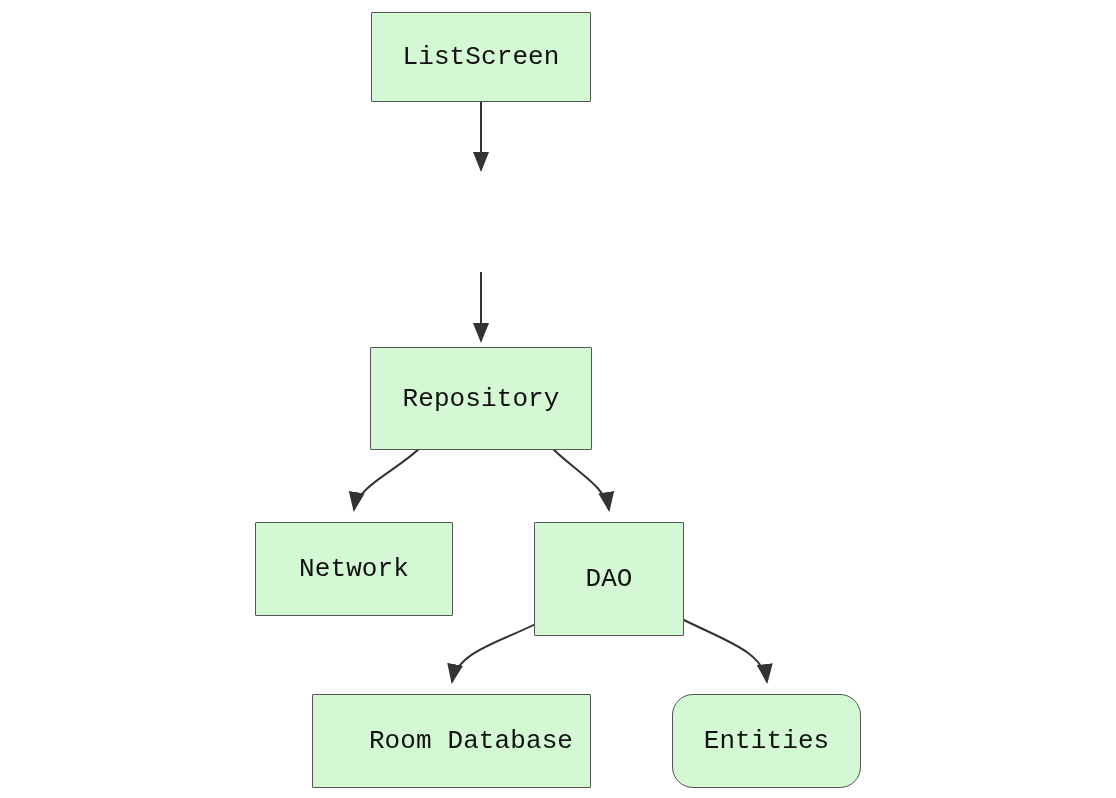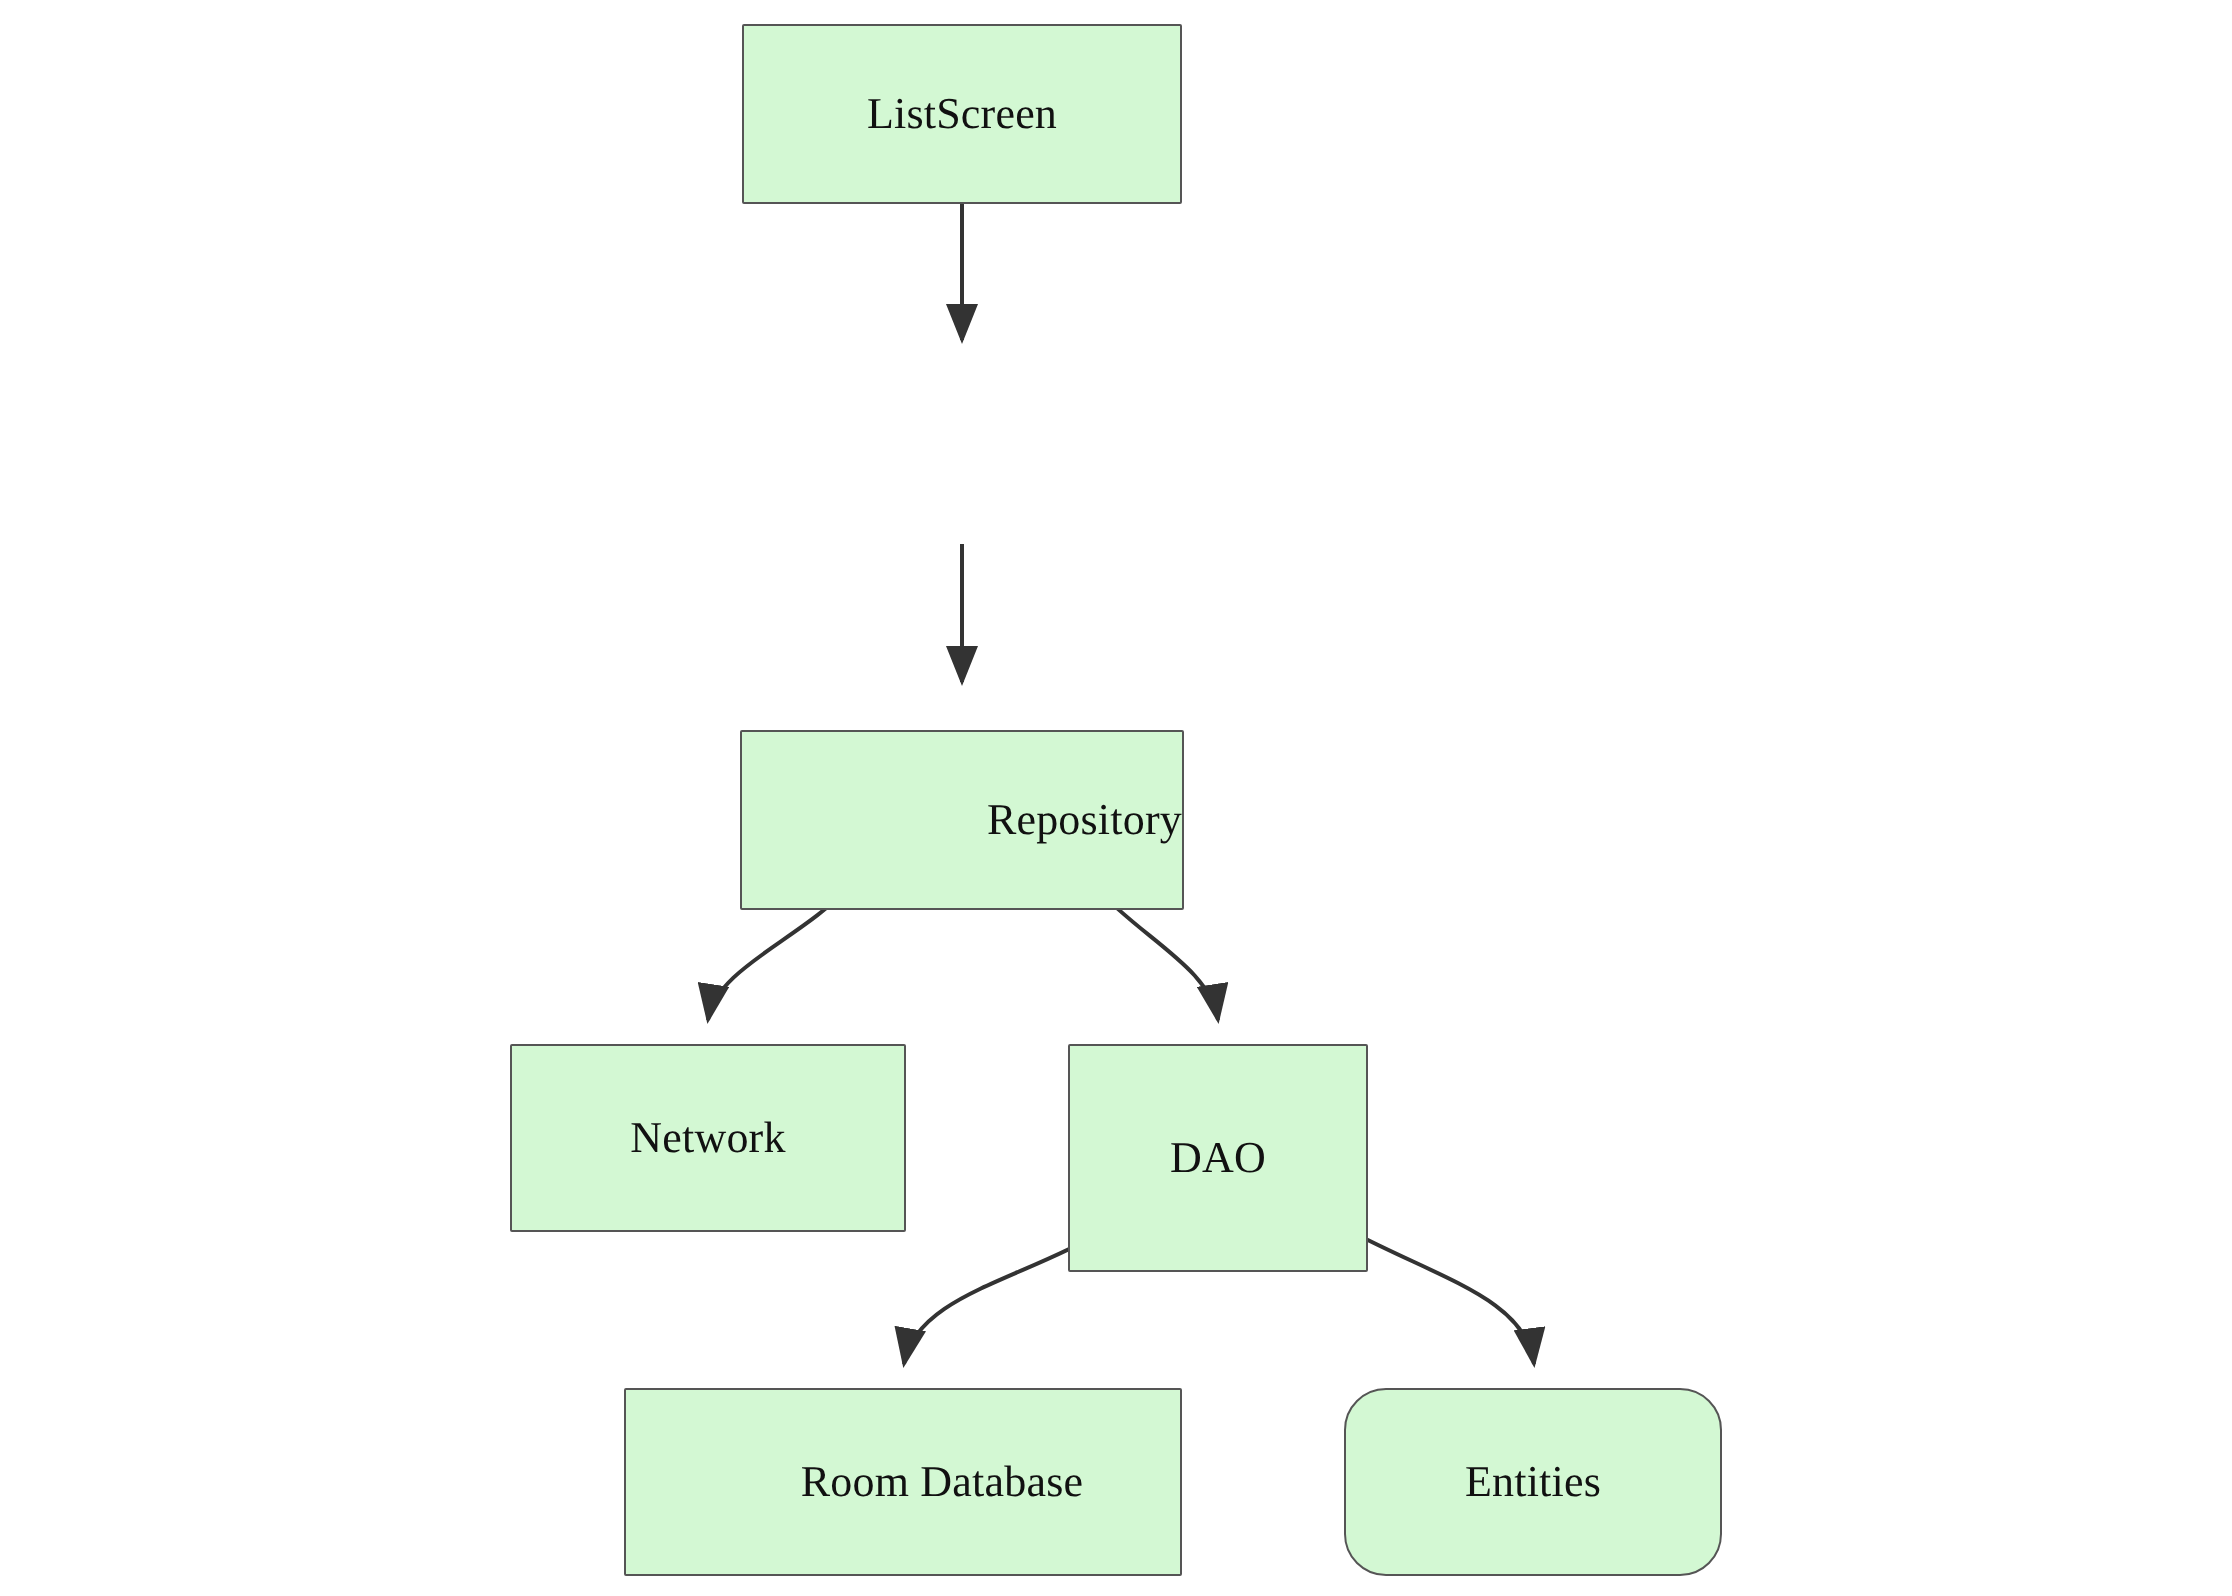--- a/index.html
+++ b/index.html
@@ -30,22 +30,22 @@
     position: absolute;
     box-sizing: border-box;
     background: #d3f8d3;
     border: 1.6px solid #555555;
     border-radius: 1px;
     display: flex;
     align-items: center;
     justify-content: center;
   }
   .node-label {
-    font-family: Liberation Serif, serif;
-    font-size: 22px;
+    font-family: Liberation Mono, monospace;
+    font-size: 26px;
     line-height: 1;
     color: #111111;
     white-space: nowrap;
     letter-spacing: 0.1px;
   }
 </style>
 </head>
 <body>
 
 <div id="diagram-root">
@@ -68,21 +68,21 @@
     <path d="M 551 616 C 510 640, 458 648, 452 682" fill="none" stroke="#333333" stroke-width="2" marker-end="url(#arrowhead)"></path>
 
     <path d="M 676 616 C 722 640, 763 650, 767 682" fill="none" stroke="#333333" stroke-width="2" marker-end="url(#arrowhead)"></path>
   </svg>
 
   <div class="node" style="left:371px; top:12px; width:220px; height:90px;">
     <span class="node-label">ListScreen</span>
   </div>
 
 
-  <div class="node" style="left:370px; top:365px; width:222px; height:90px;justify-content:flex-end;">
+  <div class="node" style="left:370px; top:347px; width:222px; height:103px;">
     <span class="node-label">Repository</span>
   </div>
 
   <div class="node" style="left:255px; top:522px; width:198px; height:94px;">
     <span class="node-label">Network</span>
   </div>
 
   <div class="node" style="left:534px; top:522px; width:150px; height:114px;">
     <span class="node-label">DAO</span>
   </div>

